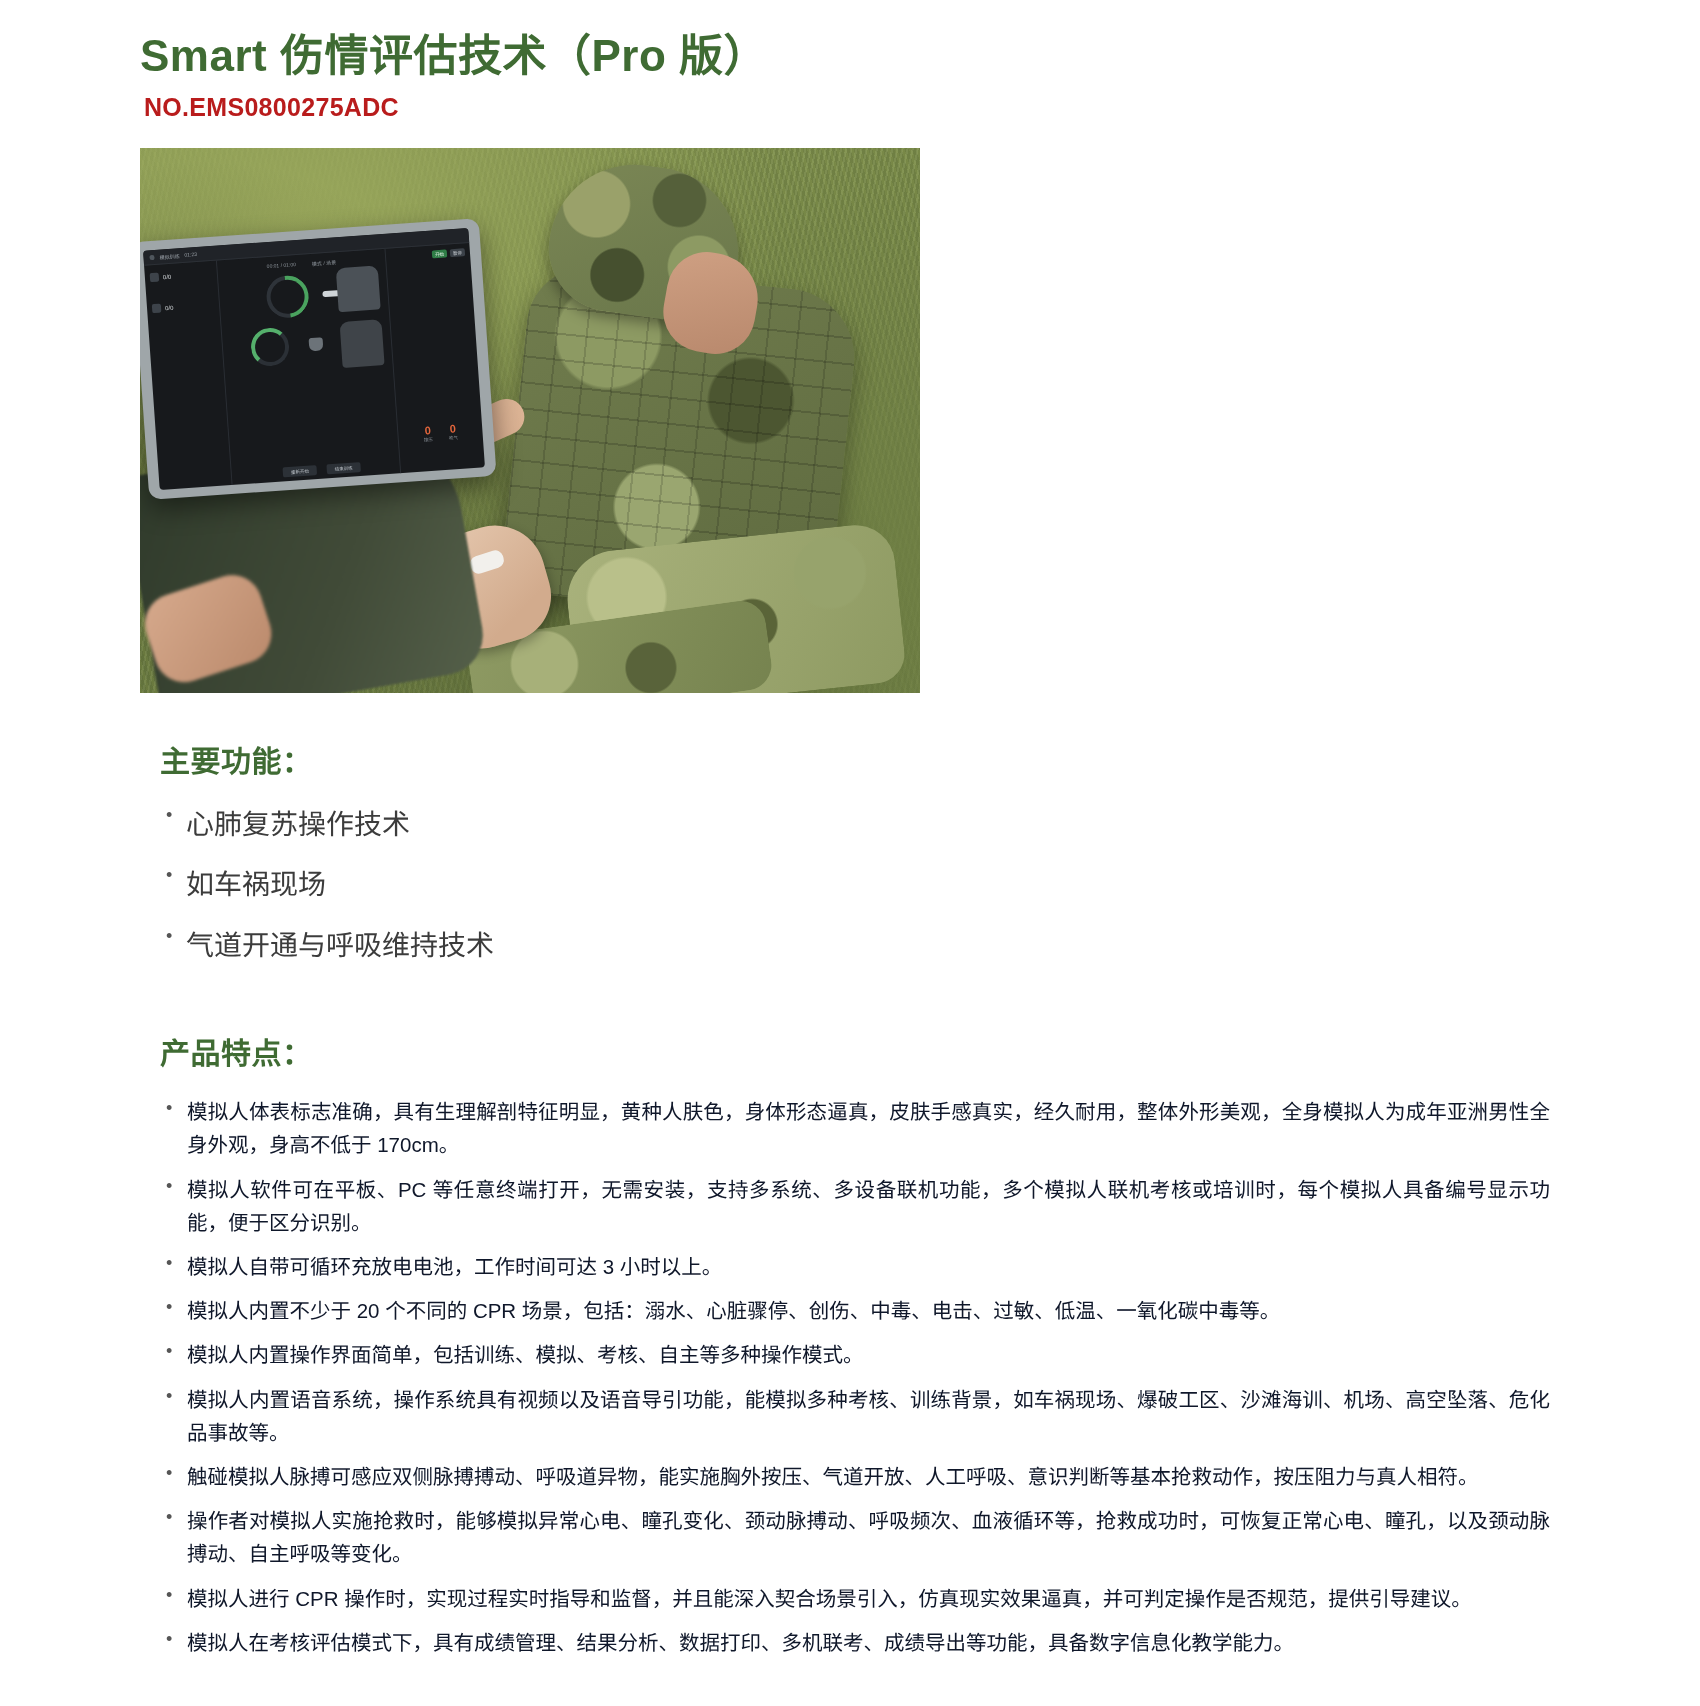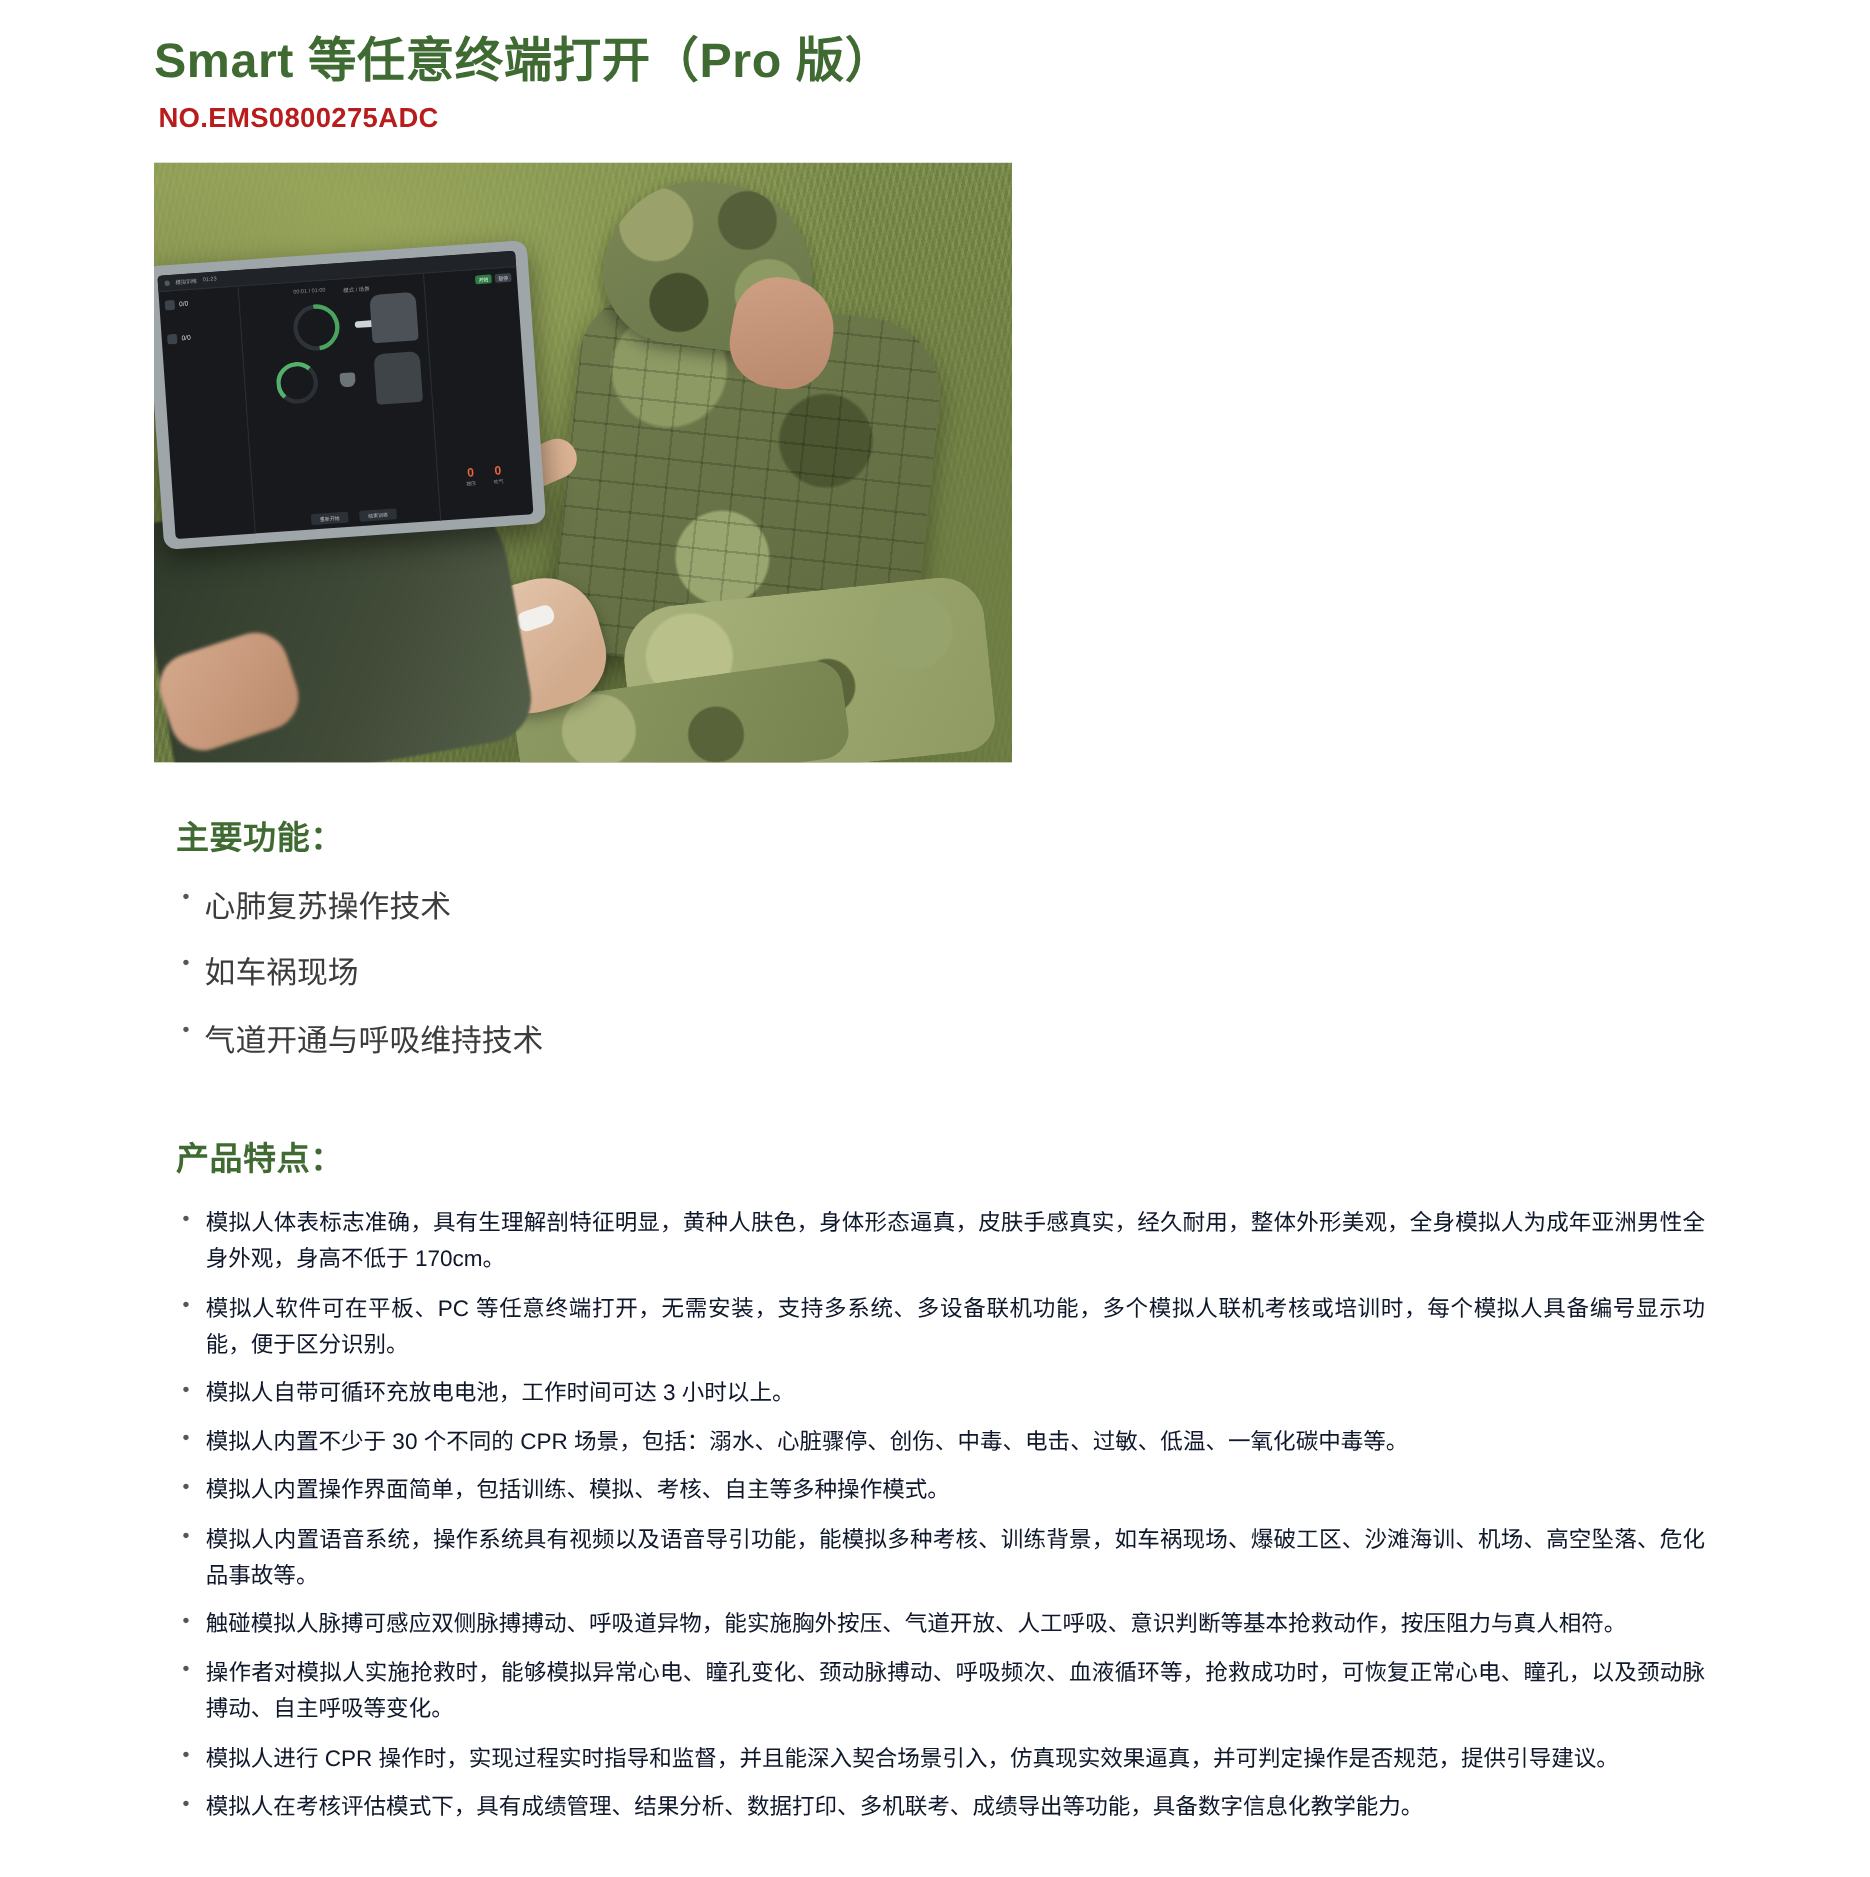--- a/index.html
+++ b/index.html
@@ -305,21 +305,21 @@
     top: -1px;
     color: #555;
     font-size: 18px;
   }
 </style>
 </head>
 <body>
 
 <div class="page">
 
-  <h1 class="title">Smart 等任意终端打开（Pro 版）</h1>
+  <h1 class="title">Smart 伤情评估技术（Pro 版）</h1>
   <div class="subtitle">NO.EMS0800275ADC</div>
 
   <div class="photo">
     <div class="grass"></div>
 
     <div class="soldier">
       <div class="vest"></div>
       <div class="helmet"></div>
       <div class="face"></div>
       <div class="leg"></div>
@@ -406,21 +406,21 @@
     <li>心肺复苏操作技术</li>
     <li>如车祸现场</li>
     <li>气道开通与呼吸维持技术</li>
   </ul>
 
   <h2 class="sec-head">产品特点：</h2>
   <ul class="spec-list">
     <li>模拟人体表标志准确，具有生理解剖特征明显，黄种人肤色，身体形态逼真，皮肤手感真实，经久耐用，整体外形美观，全身模拟人为成年亚洲男性全身外观，身高不低于 170cm。</li>
     <li>模拟人软件可在平板、PC 等任意终端打开，无需安装，支持多系统、多设备联机功能，多个模拟人联机考核或培训时，每个模拟人具备编号显示功能，便于区分识别。</li>
     <li>模拟人自带可循环充放电电池，工作时间可达 3 小时以上。</li>
-    <li>模拟人内置不少于 30 个不同的 CPR 场景，包括：溺水、心脏骤停、创伤、中毒、电击、过敏、低温、一氧化碳中毒等。</li>
+    <li>模拟人内置不少于 20 个不同的 CPR 场景，包括：溺水、心脏骤停、创伤、中毒、电击、过敏、低温、一氧化碳中毒等。</li>
     <li>模拟人内置操作界面简单，包括训练、模拟、考核、自主等多种操作模式。</li>
     <li>模拟人内置语音系统，操作系统具有视频以及语音导引功能，能模拟多种考核、训练背景，如车祸现场、爆破工区、沙滩海训、机场、高空坠落、危化品事故等。</li>
     <li>触碰模拟人脉搏可感应双侧脉搏搏动、呼吸道异物，能实施胸外按压、气道开放、人工呼吸、意识判断等基本抢救动作，按压阻力与真人相符。</li>
     <li>操作者对模拟人实施抢救时，能够模拟异常心电、瞳孔变化、颈动脉搏动、呼吸频次、血液循环等，抢救成功时，可恢复正常心电、瞳孔，以及颈动脉搏动、自主呼吸等变化。</li>
     <li>模拟人进行 CPR 操作时，实现过程实时指导和监督，并且能深入契合场景引入，仿真现实效果逼真，并可判定操作是否规范，提供引导建议。</li>
     <li>模拟人在考核评估模式下，具有成绩管理、结果分析、数据打印、多机联考、成绩导出等功能，具备数字信息化教学能力。</li>
   </ul>
 
 </div>
 

